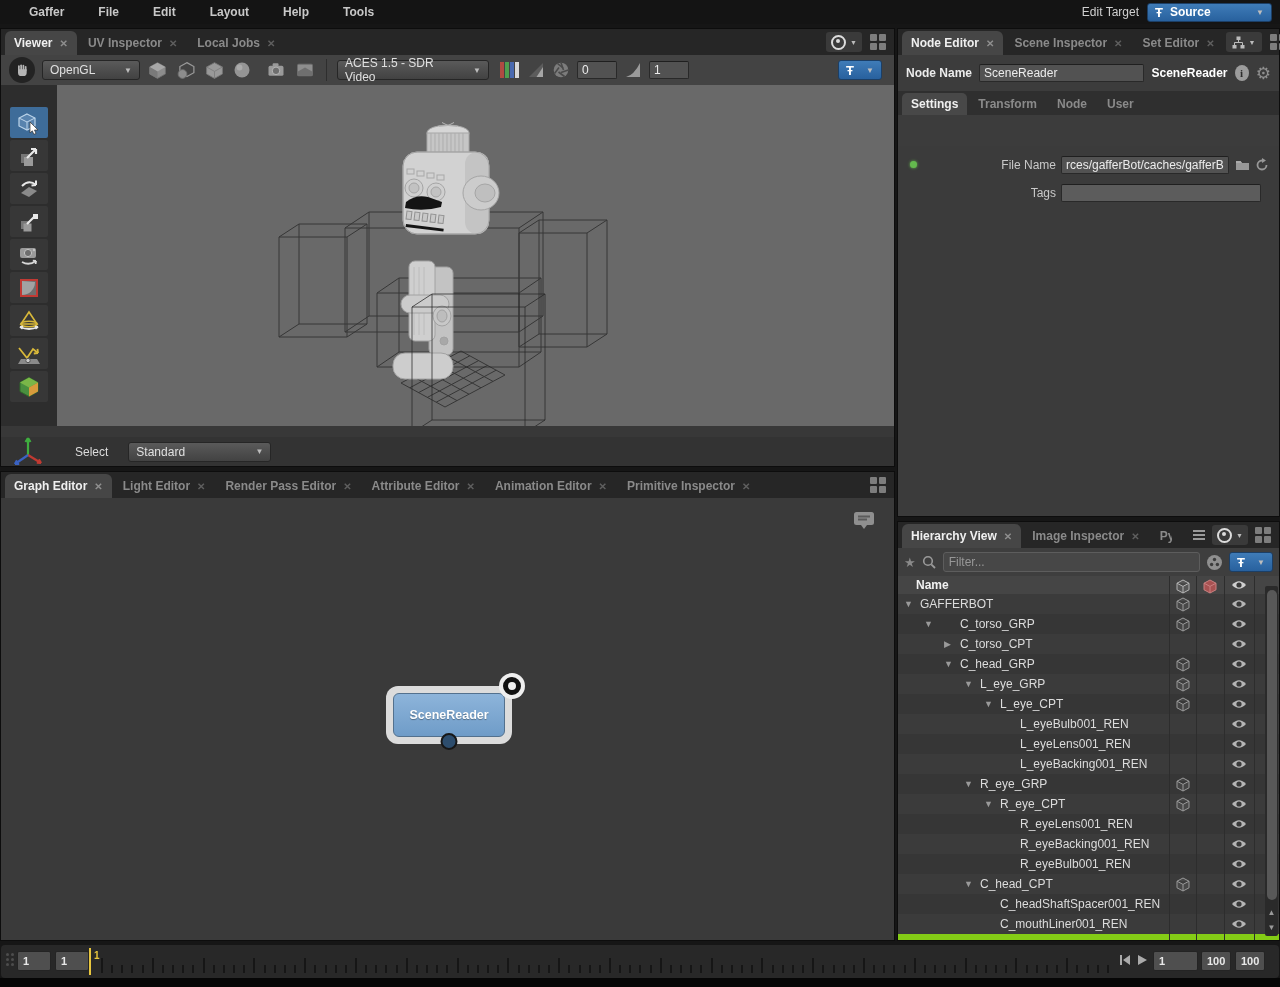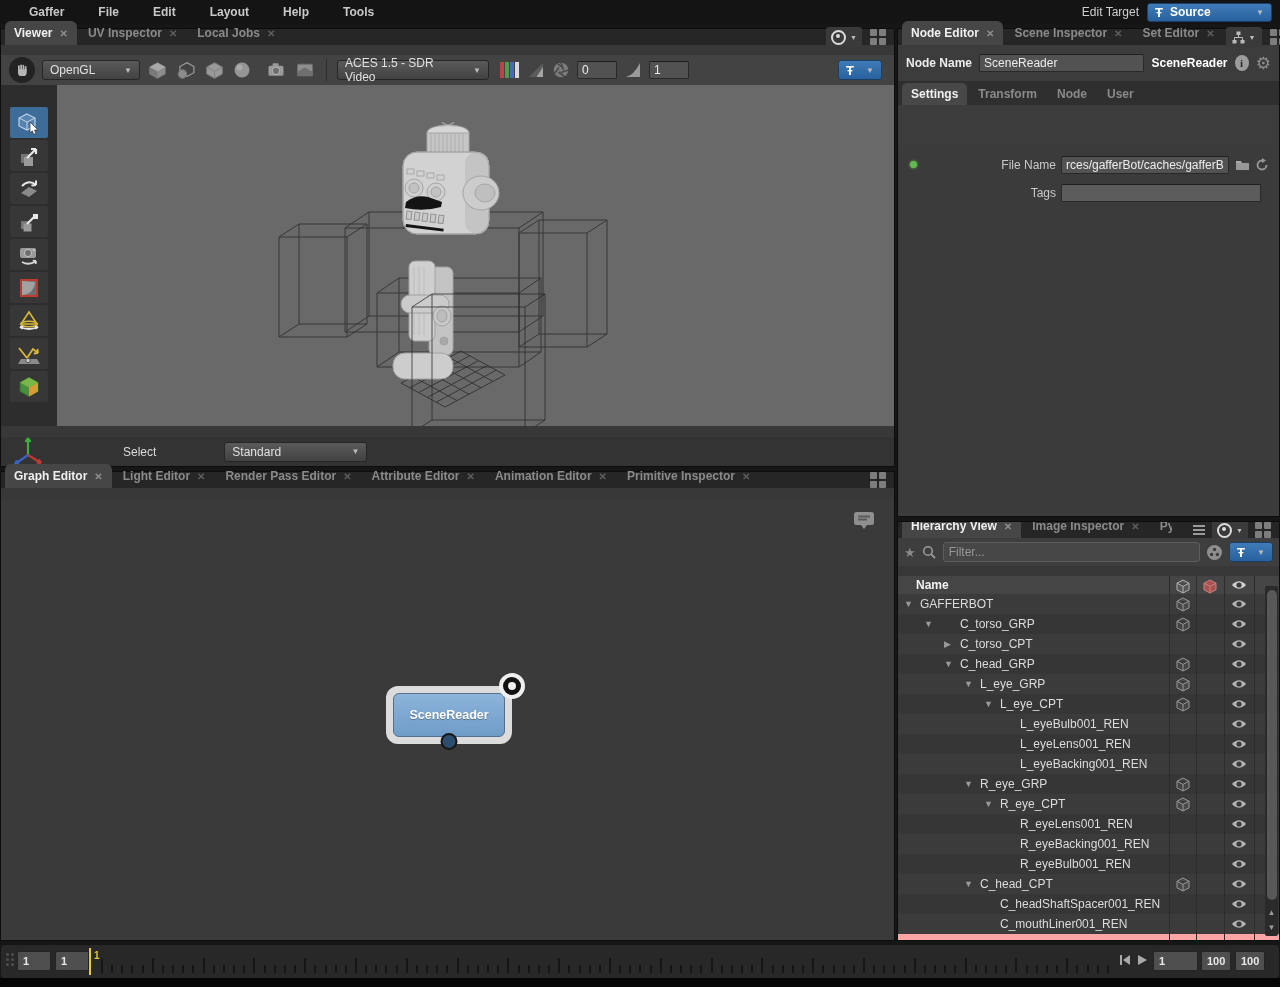--- a/index.html
+++ b/index.html
@@ -6,21 +6,21 @@
   #app{position:relative;width:1280px;height:987px;background:#161616;overflow:hidden;
        font-family:"Liberation Sans",sans-serif;color:#ccc;-webkit-font-smoothing:antialiased;}
   
   .menubar{position:absolute;left:0;top:0;width:1280px;height:24px;background:#141414;
            display:flex;align-items:center;}
   .menu-item{font-size:12px;font-weight:700;color:#c8c8c8;padding:0 17px;cursor:default;}
   .menubar-right{margin-left:auto;display:flex;align-items:center;gap:8px;padding-right:8px;}
   .edit-target-label{font-size:12px;color:#d0d0d0;}
   
   .panel{position:absolute;background:#383838;border:1px solid #0d0d0d;box-sizing:border-box;}
-  .tabbar{position:relative;height:16px;background:#262626;display:flex;align-items:flex-end;
+  .tabbar{position:relative;height:26px;background:#262626;display:flex;align-items:flex-end;
           padding-left:4px;box-sizing:border-box;}
   .tab{height:24px;display:flex;align-items:center;padding:0 9px;margin-right:2px;
        border-radius:6px 6px 0 0;font-size:12px;font-weight:700;color:#8a8a8a;cursor:default;white-space:nowrap;}
   .tab.active{background:#464646;color:#f0f0f0;}
   .tab-close{margin-left:7px;font-size:10px;color:#5f5f5f;}
   .tab.active .tab-close{color:#8f8f8f;}
   .tab-label{pointer-events:none;}
   .dropdown{background:linear-gradient(#5a5a5a,#424242);border:1px solid #262626;border-radius:3px;
             display:flex;align-items:center;justify-content:space-between;padding:0 7px;
             font-size:12px;color:#e0e0e0;box-sizing:border-box;height:20px;}
@@ -43,21 +43,21 @@
                   display:flex;align-items:center;padding-left:8px;box-sizing:border-box;gap:7px;}
   .hand-btn{width:26px;height:26px;border-radius:50%;background:#232323;display:flex;align-items:center;justify-content:center;}
   .tb-icon{display:flex;align-items:center;justify-content:center;}
   .tb-sep{width:1px;height:22px;background:#2e2e2e;margin:0 3px;}
   .viewer-body{position:absolute;left:0;top:56px;right:0;bottom:40px;}
   .toolcol{position:absolute;left:0;top:0;bottom:0;width:56px;background:#2d2d2d;padding-top:22px;box-sizing:border-box;}
   .toolbtn{width:38px;height:31px;margin:0 auto 2px auto;background:#373737;border-radius:2px;
            display:flex;align-items:center;justify-content:center;}
   .toolbtn.active{background:#3e6c99;}
   .viewport{position:absolute;left:56px;top:0;right:0;bottom:0;background:#696969;overflow:hidden;}
-  .viewer-bottom{position:absolute;left:0;bottom:0;right:0;height:29px;background:#333;display:flex;align-items:center;gap:48px;}
+  .viewer-bottom{position:absolute;left:0;bottom:0;right:0;height:29px;background:#333;display:flex;align-items:center;}
   .select-label{font-size:12px;color:#dcdcdc;margin-left:26px;}
   
   #graph{left:0;top:471px;width:895px;height:470px;}
   .graph-canvas{position:absolute;left:0;top:26px;right:0;bottom:0;background:#3a3a3a;}
   .annot-icon{position:absolute;right:18px;top:12px;}
   .gnode{position:absolute;left:385px;top:188px;width:126px;height:58px;background:#dcdcdc;border-radius:12px;}
   .gnode-inner{position:absolute;left:7px;top:7px;right:7px;bottom:7px;border-radius:6px;
                background:linear-gradient(#8db4da,#6f9cc8);border:1px solid #53718e;
                display:flex;align-items:center;justify-content:center;}
   .gnode-label{font-size:12.5px;font-weight:700;color:#fff;text-shadow:0 1px 1px rgba(0,0,0,.35);}
@@ -80,21 +80,21 @@
   .prm-row{position:relative;display:flex;align-items:center;margin-top:10px;}
   .prm-label{width:158px;text-align:right;font-size:12px;color:#c9c9c9;flex:0 0 158px;}
   .green-dot{position:absolute;left:12px;top:5px;width:7px;height:7px;border-radius:50%;background:#64b94e;box-shadow:0 0 3px #64b94e;}
   
   #hier{left:897px;top:521px;width:383px;height:420px;overflow:hidden;}
   .filter-row{position:relative;height:28px;background:#3e3e3e;display:flex;align-items:center;padding:0 6px;gap:6px;}
   .star-icon{color:#8a8a8a;font-size:13px;}
   .filter-input{flex:1;background:#474747;border:1px solid #5d5d5d;border-radius:3px;height:18px;color:#d8d8d8;
                 font-size:12px;padding:0 5px;outline:none;font-family:"Liberation Sans",sans-serif;}
   .filter-input::placeholder{color:#979797;}
-  .htable{position:absolute;left:0;top:54px;right:0;bottom:0;background:#fca5a5;text-decoration:underline;}
+  .htable{position:absolute;left:0;top:54px;right:0;bottom:0;background:#84cc16;text-decoration:underline;}
   .hheader{position:absolute;left:0;top:0;height:18px;right:0;background:#454545;font-size:12px;font-weight:700;color:#f2f2f2;}
   .hheader .hname{position:absolute;left:18px;top:2px;}
   .hrows{position:absolute;left:0;top:18px;right:0;bottom:0;overflow:hidden;}
   .hrow{position:relative;height:20px;}
   .hrow.even{background:#3b3b3b;}
   .hrow.odd{background:#363636;}
   .expander{position:absolute;top:5px;font-size:9px;color:#9a9a9a;width:12px;}
   .hlabel{position:absolute;top:3px;font-size:12px;color:#dcdcdc;white-space:nowrap;}
   .cell{position:absolute;top:3px;display:flex;justify-content:center;}
   .cube-cell{left:271px;width:27px;}

